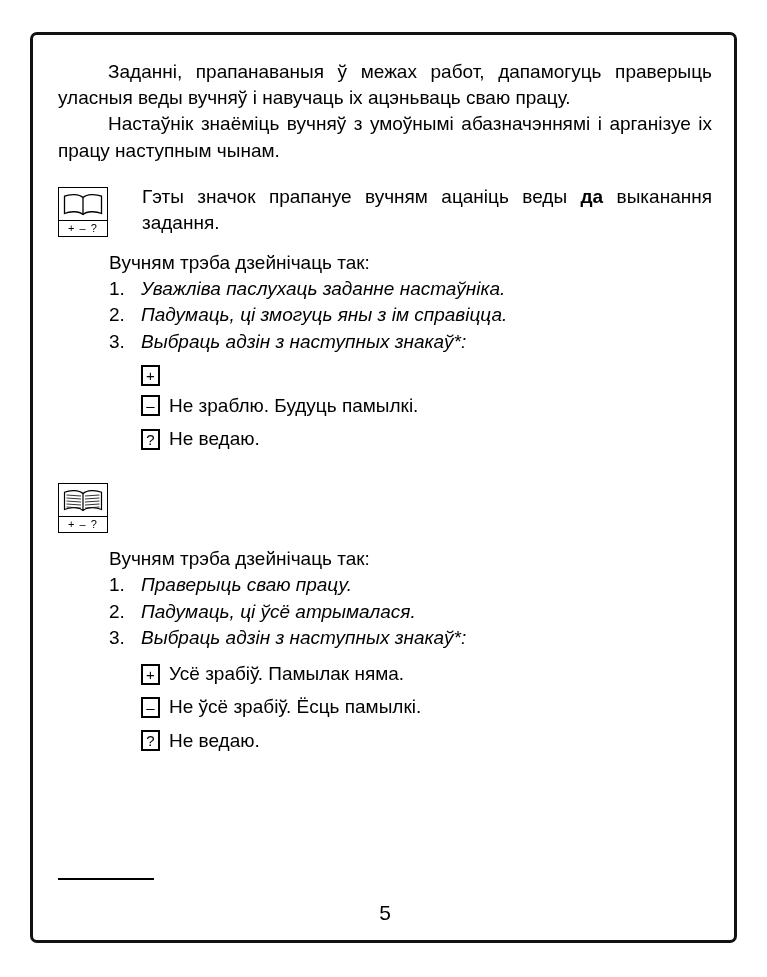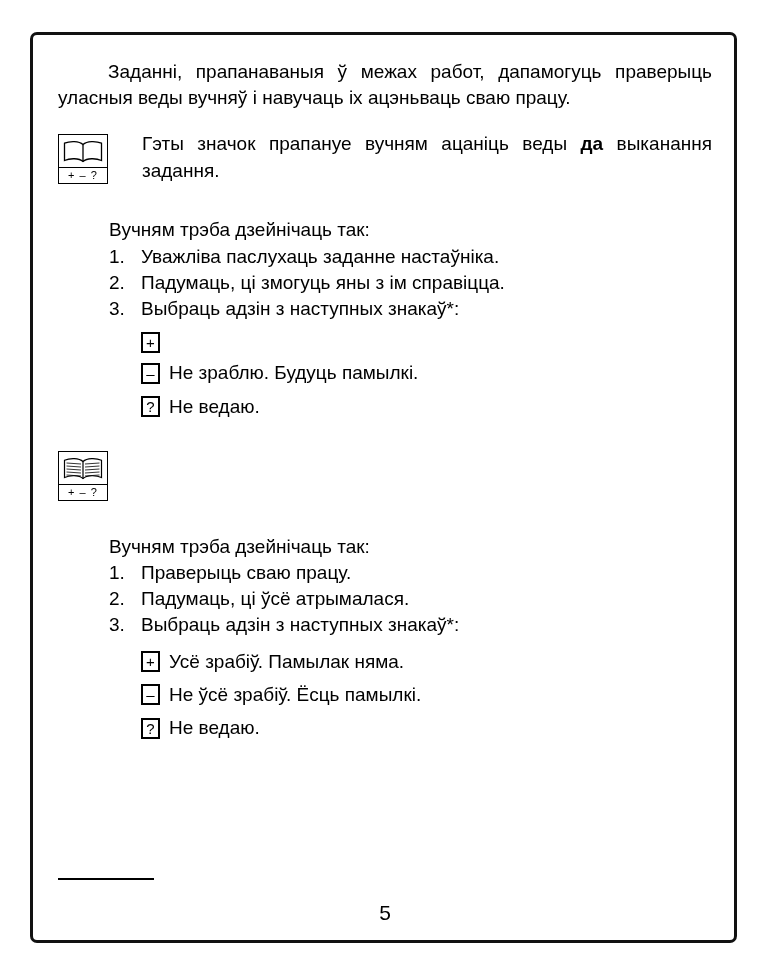--- a/index.html
+++ b/index.html
@@ -22,25 +22,25 @@
   .para { text-align: justify; }
   .indent { text-indent: 50px; }
 
   .icon-section { display: flex; margin-top: 20px; }
   .icon-col { width: 84px; flex: none; padding-top: 3px; }
   .icon-box { width: 50px; border: 1px solid #000; text-align: center; padding-top: 4px; background: #fff; }
   .icon-box svg { display: block; margin: 0 auto; }
   .icon-caption { font-size: 11px; line-height: 15px; border-top: 1px solid #000; margin-top: 2px; letter-spacing: 1px; }
   .section-desc { flex: 1; }
 
-  .list-title { margin: 33px 0 0 51px; }
+  .list-title { margin: 13px 0 0 51px; }
   .steps { margin-left: 51px; }
   .step { display: flex; }
   .step-num { width: 32px; flex: none; }
-  .step-text { flex: 1; }
+  .step-text { flex: 1; font-style: italic; }
 
   .signs { margin-left: 83px; margin-top: 3px; }
   .sign-row { display: flex; align-items: center; margin-top: 7px; }
   .sign-box {
     width: 19px; height: 21px; flex: none;
     border: 2px solid #000;
     display: inline-flex; align-items: center; justify-content: center;
     font-size: 15px; line-height: 1; margin-right: 9px;
   }
   .second-section { margin-top: 28px; }
@@ -49,20 +49,21 @@
   .footnote-rule { width: 96px; border-top: 2px solid #000; margin-bottom: 9px; }
   .footnote { text-align: justify; }
   .page-number { text-align: center; font-size: 21px; margin-top: 10px; }
 </style>
 </head>
 <body>
 
 <div class="frame">
 
   <p class="para indent">Заданні, прапанаваныя ў межах работ, дапамогуць праверыць уласныя веды вучняў і навучаць іх ацэньваць сваю працу.</p>
+  <p class="para indent">Настаўнік знаёміць вучняў з умоўнымі абазначэннямі і арганізуе іх працу наступным чынам.</p>
 
   <div class="icon-section">
     <div class="icon-col">
       <div class="icon-box">
         <svg width="42" height="26" viewBox="0 0 42 26">
           <path d="M21 5.5 C17 1.8, 8 1.8, 2.5 4.2 L2.5 21.5 C8 19, 17 19, 21 22.5 C25 19, 34 19, 39.5 21.5 L39.5 4.2 C34 1.8, 25 1.8, 21 5.5 Z" fill="none" stroke="#000" stroke-width="1.3"></path>
           <path d="M21 5.5 L21 22.5" stroke="#000" stroke-width="1.3" fill="none"></path>
         </svg>
         <div class="icon-caption">+ – ?</div>
       </div>

